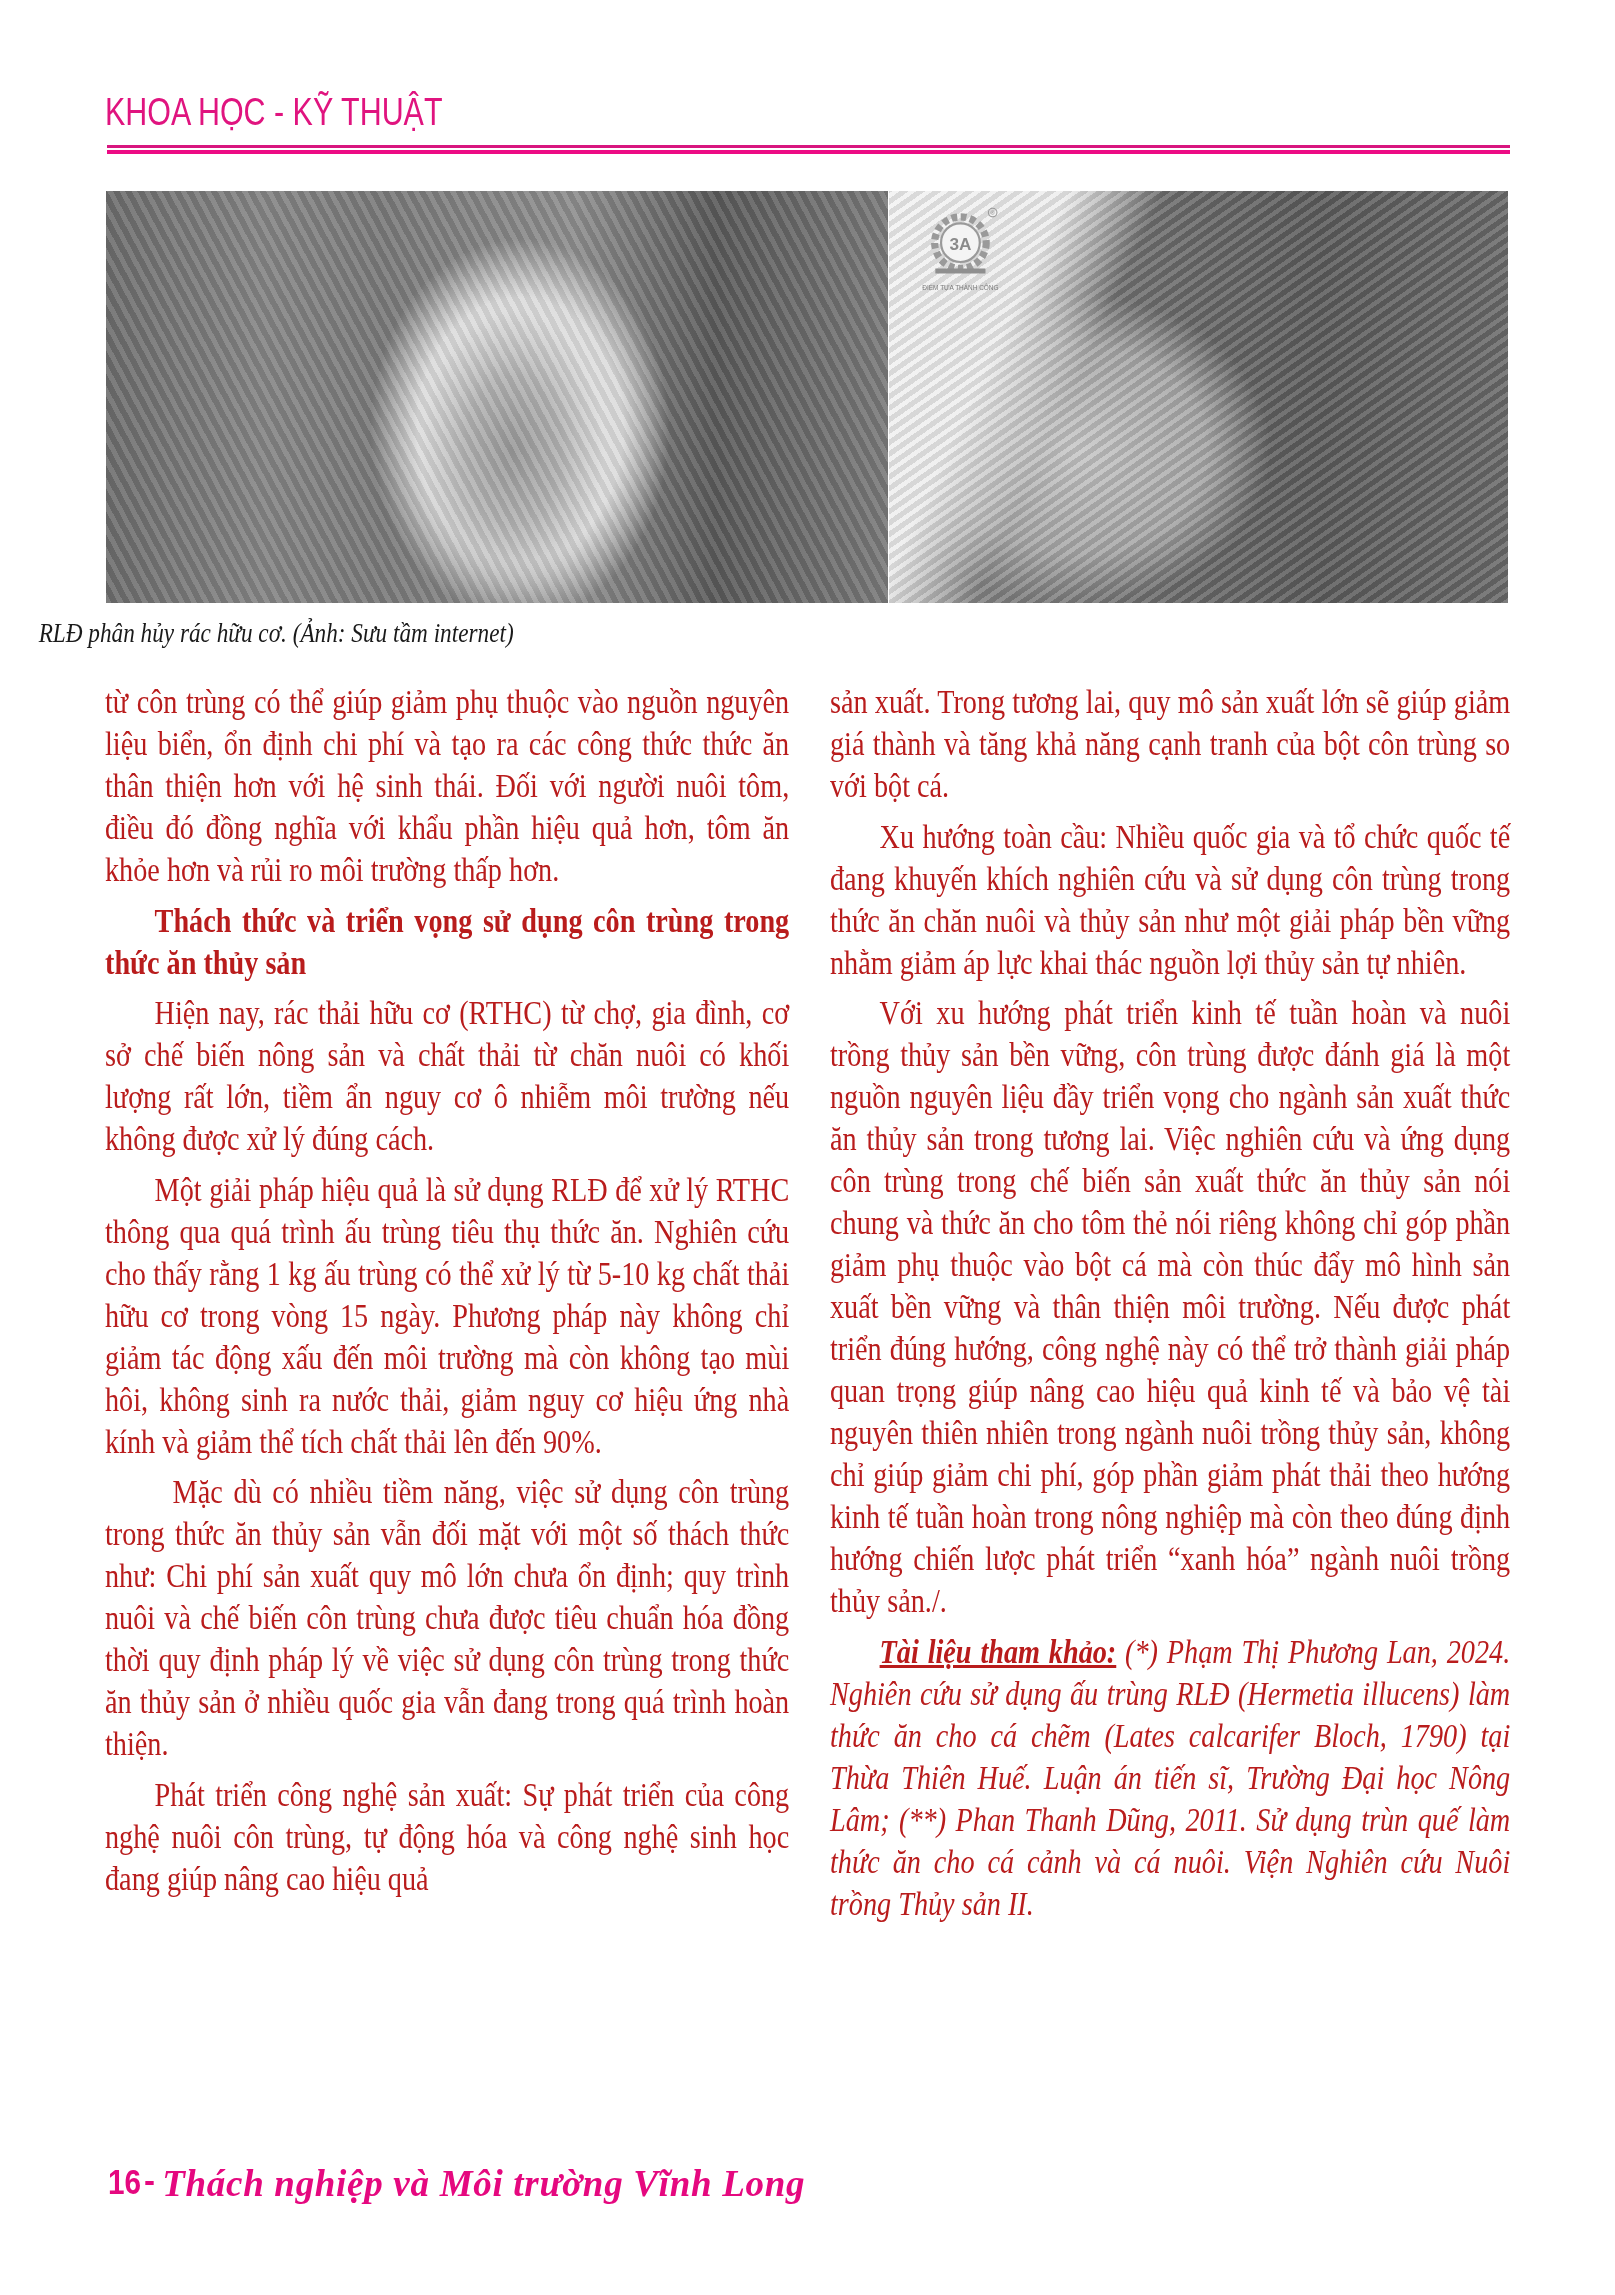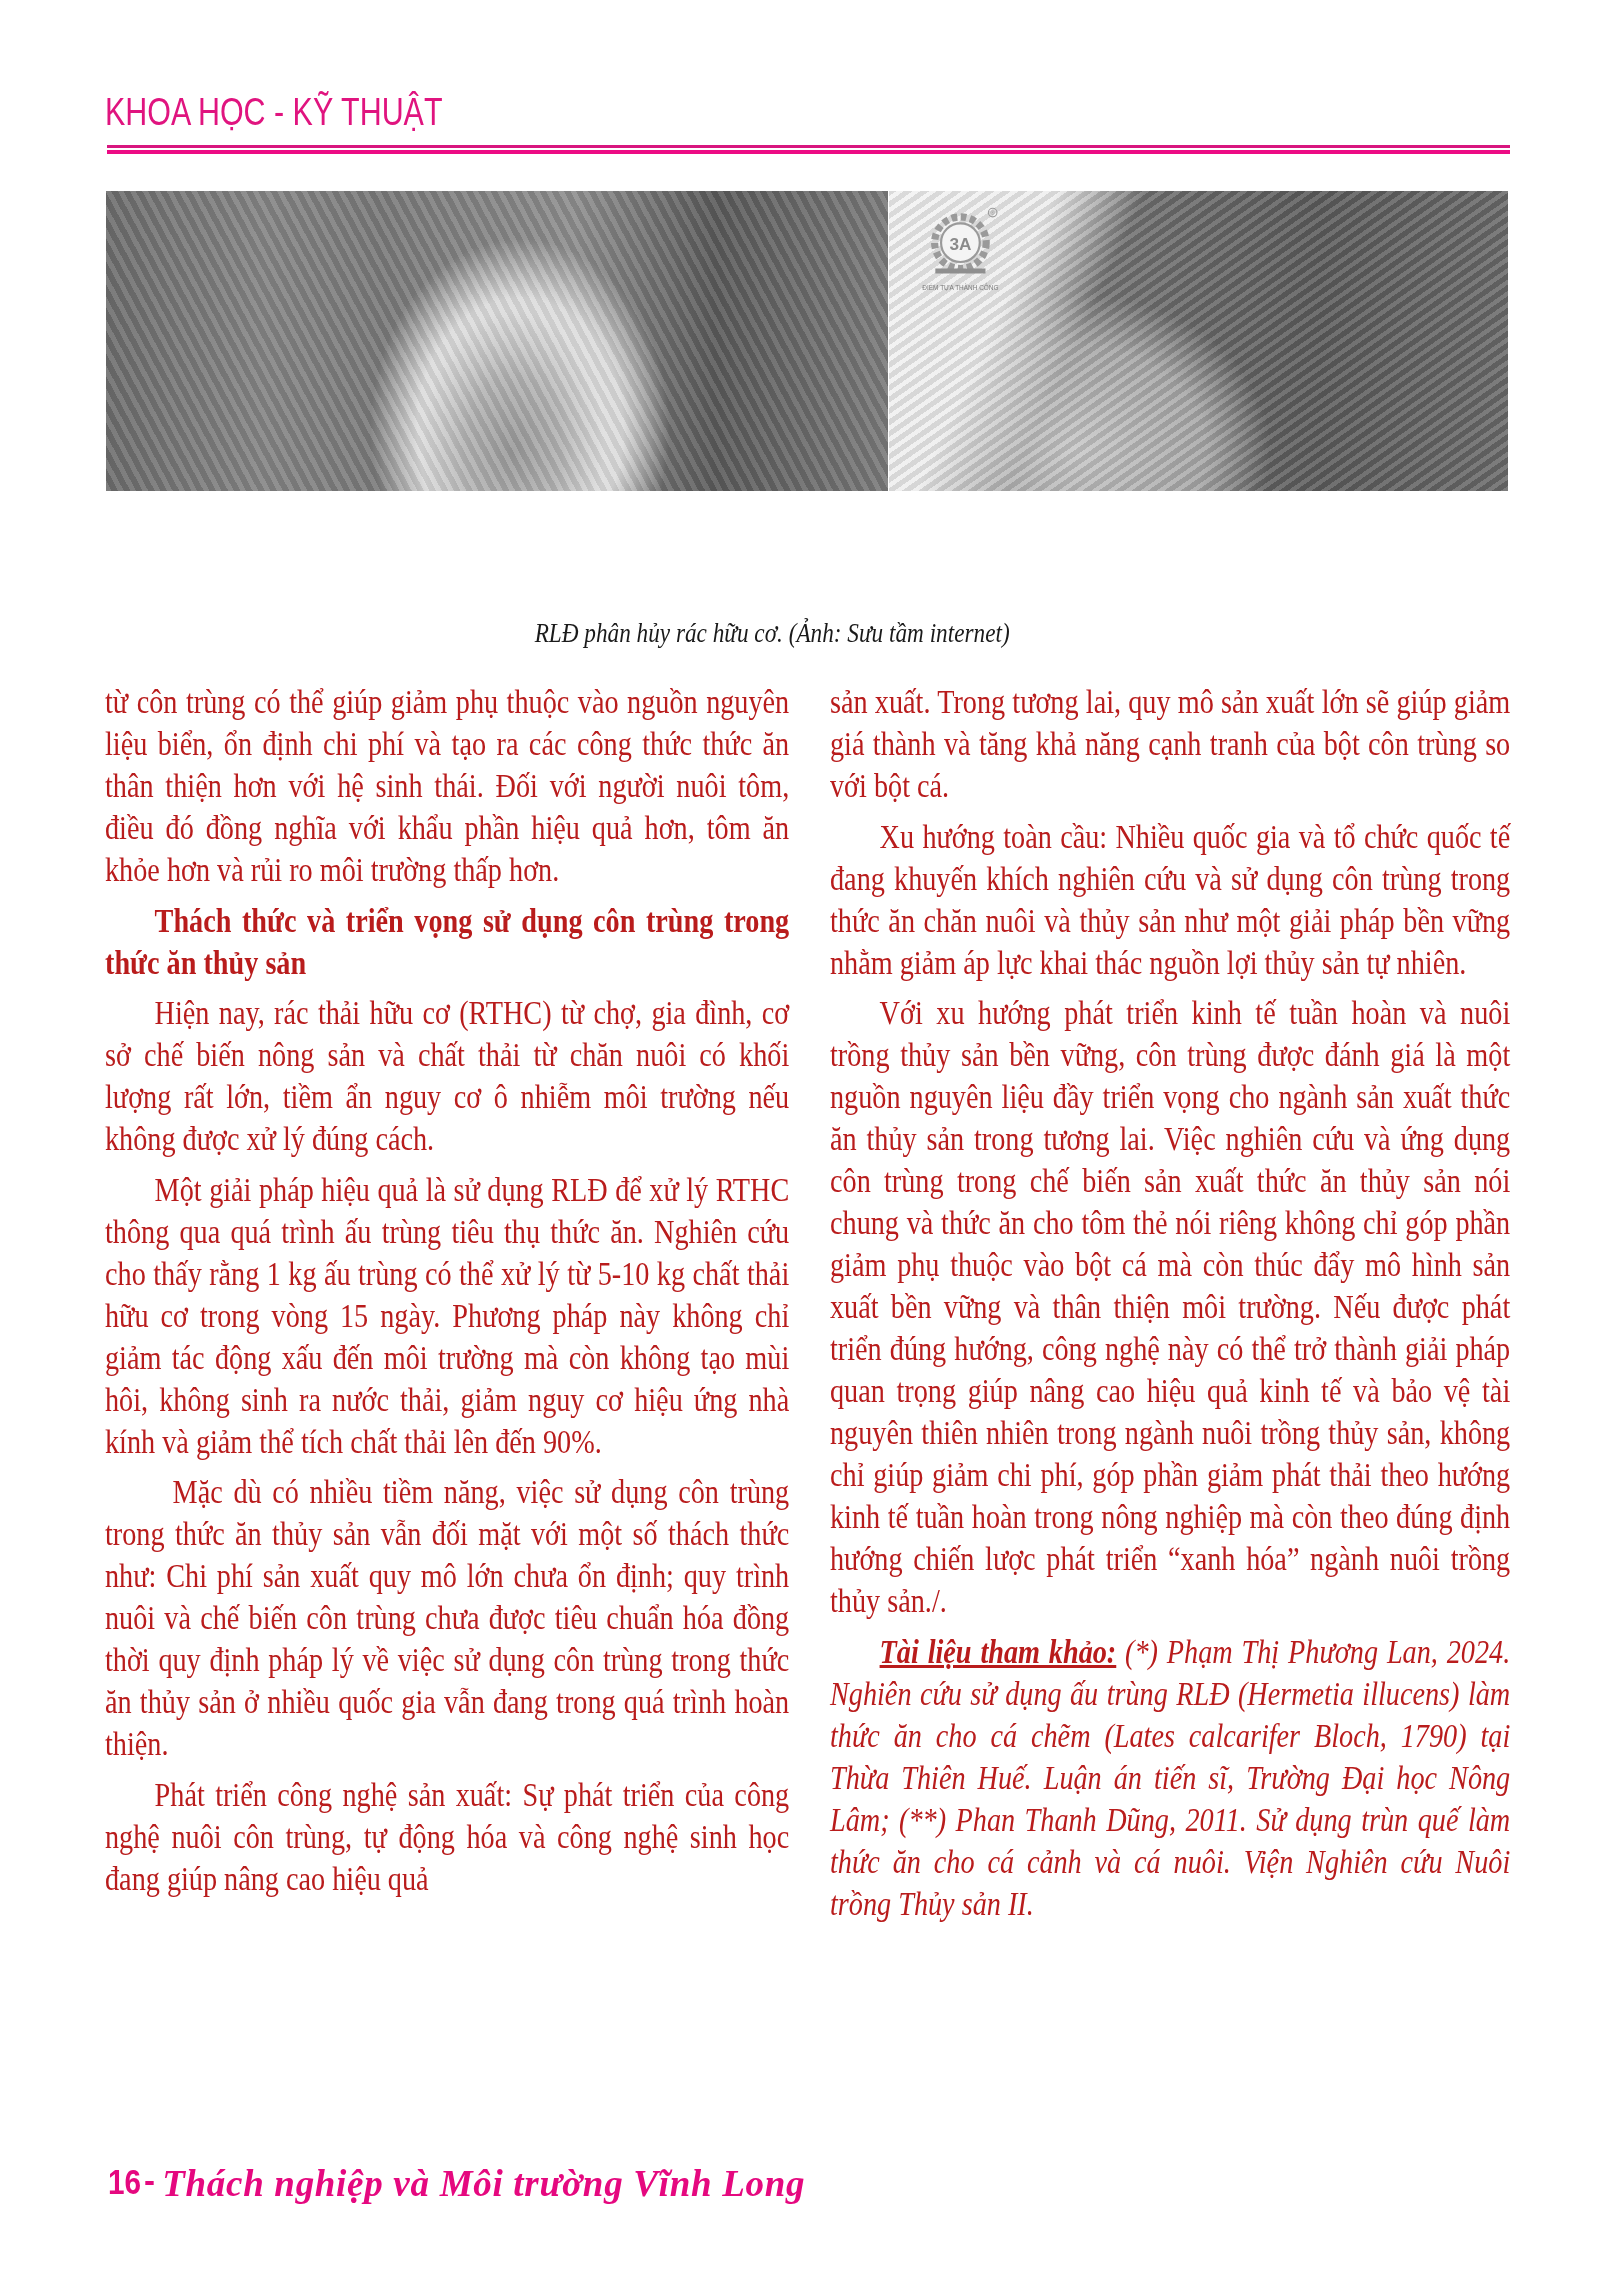--- a/index.html
+++ b/index.html
@@ -8,21 +8,21 @@
   .section-title {
     position: absolute; left: 105px; top: 92px;
     font-family: "Liberation Sans", sans-serif;
     font-size: 39px; color: #e0147f; letter-spacing: 0px;
     transform: scaleX(0.78); transform-origin: left top;
     white-space: nowrap; line-height: 1;
   }
   .rule-thin { position: absolute; left: 107px; width: 1403px; top: 145px; height: 2.9px; background: #d8167f; }
   .rule-thick { position: absolute; left: 107px; width: 1403px; top: 150px; height: 4.3px; background: #ec0b84; }
 
-  .photo { position: absolute; top: 191px; height: 300px; overflow: hidden; }
+  .photo { position: absolute; top: 191px; height: 412px; overflow: hidden; }
   .photo-left { left: 106px; width: 782px;
     background:
       radial-gradient(ellipse 122px 187px at 407px 259px, #9a9a9a 0%, #b5b5b5 40%, rgba(200,200,200,0) 75%),
       radial-gradient(ellipse 187px 238px at 414px 238px, #e9e9e9 0%, #dcdcdc 55%, rgba(220,220,220,0) 80%),
       linear-gradient(90deg, #6d6d6d 0%, #858585 20%, #7a7a7a 35%, #8e8e8e 60%, #5a5a5a 78%, #7a7a7a 100%);
   }
   .photo-left::after {
     content: ""; position: absolute; inset: 0;
     background: repeating-linear-gradient(62deg, rgba(255,255,255,0.10) 0 5px, rgba(0,0,0,0.08) 5px 10.8px);
   }
@@ -32,21 +32,21 @@
       radial-gradient(ellipse 216px 173px at 187px 259px, #c8c8c8 0%, #a8a8a8 60%, rgba(150,150,150,0) 90%),
       linear-gradient(90deg, #8f8f8f 0%, #707070 40%, #5c5c5c 70%, #6b6b6b 100%);
   }
   .photo-right::after {
     content: ""; position: absolute; inset: 0;
     background: repeating-linear-gradient(-35deg, rgba(255,255,255,0.12) 0 4.3px, rgba(0,0,0,0.10) 4.3px 9.4px);
   }
   .watermark { position: absolute; left: 32px; top: 14.4px; width: 86px; height: 94px; z-index: 2; }
 
   .caption {
-    position: absolute; left: 0; width: 1544px; top: 618px; text-align: center;
+    position: absolute; left: 0; width: 1544px; top: 618px; text-align: left;
     font-family: "Liberation Serif", serif; font-style: italic;
     font-size: 27px; color: #1a1a1a;
   }
   .caption span { display: inline-block; transform: scaleX(0.86); }
 
   .col {
     position: absolute; top: 681px;
     font-family: "Liberation Serif", serif; font-size: 33px; color: #b91c1c;
     line-height: 42px;
   }

